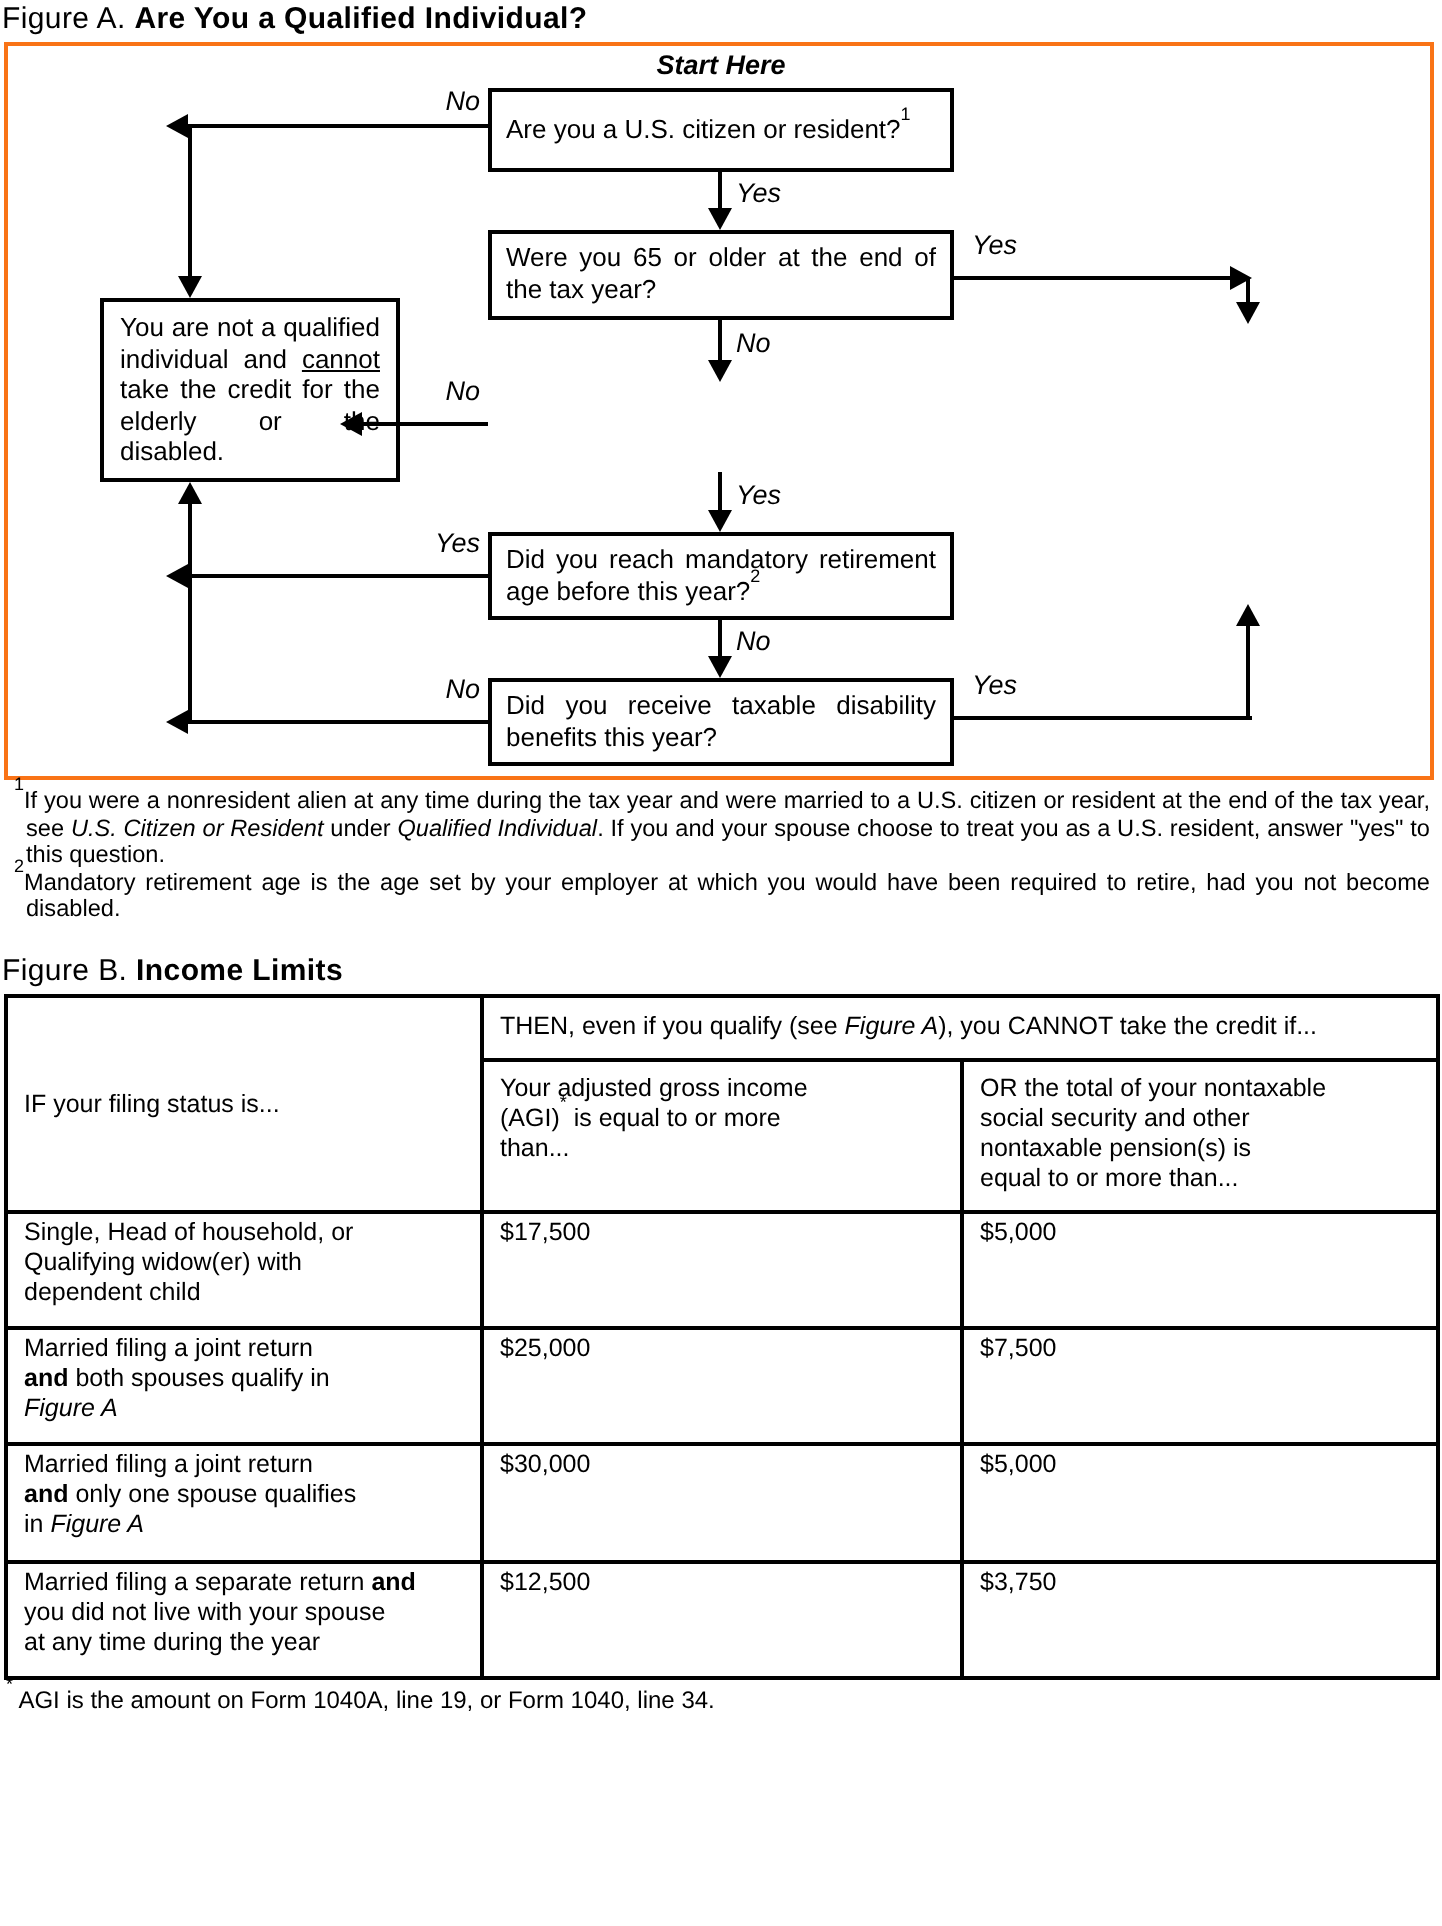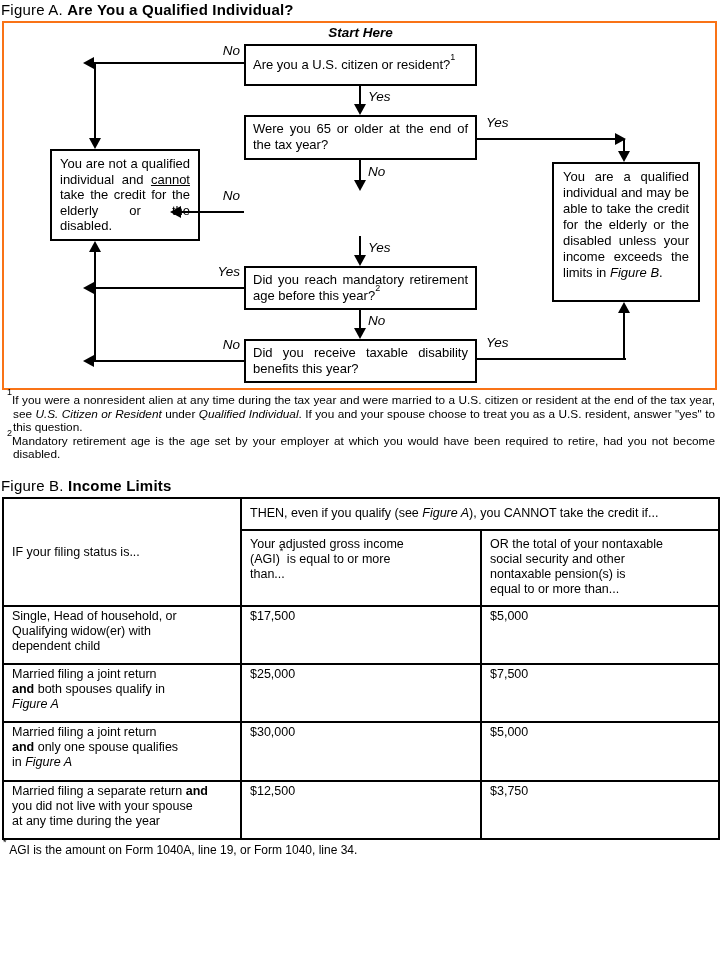--- a/index.html
+++ b/index.html
@@ -99,23 +99,20 @@
     <div class="start-here">Start Here</div>
 
     <div class="qbox" id="q1"><span>Are you a U.S. citizen or resident?</span><sup>1</sup></div>
     <div class="qbox" id="q2"><span>Were you 65 or older at the end of the tax year?</span></div>
     <div class="qbox" id="q4"><span>Did you reach mandatory retirement age before this year?</span><sup>2</sup></div>
     <div class="qbox" id="q5"><span>Did you receive taxable disability benefits this year?</span></div>
 
     <div class="outbox" id="not-qualified">
       <span>You are not a qualified individual and </span><span class="ul">cannot</span><span> take the credit for the elderly or the disabled.</span>
     </div>
-    <div class="outbox" id="qualified">
-      <span>You are a qualified individual and may be able to take the credit for the elderly or the disabled unless your income exceeds the limits in </span><span class="it">Figure B</span><span>.</span>
-    </div>
 
     <div class="hline" style="left:88px; top:39px; width:152px;"></div>
     <div class="arr arr-l" style="left:79px; top:34px;"></div>
     <div class="vline" style="left:90px; top:40px; height:76px;"></div>
     <div class="arr arr-d" style="left:85px; top:115px;"></div>
     <div class="lbl r" style="left:176px; top:20px;">No</div>
 
     <div class="vline" style="left:355px; top:63px; height:19px;"></div>
     <div class="arr arr-d" style="left:350px; top:81px;"></div>
     <div class="lbl" style="left:364px; top:66px;">Yes</div>

